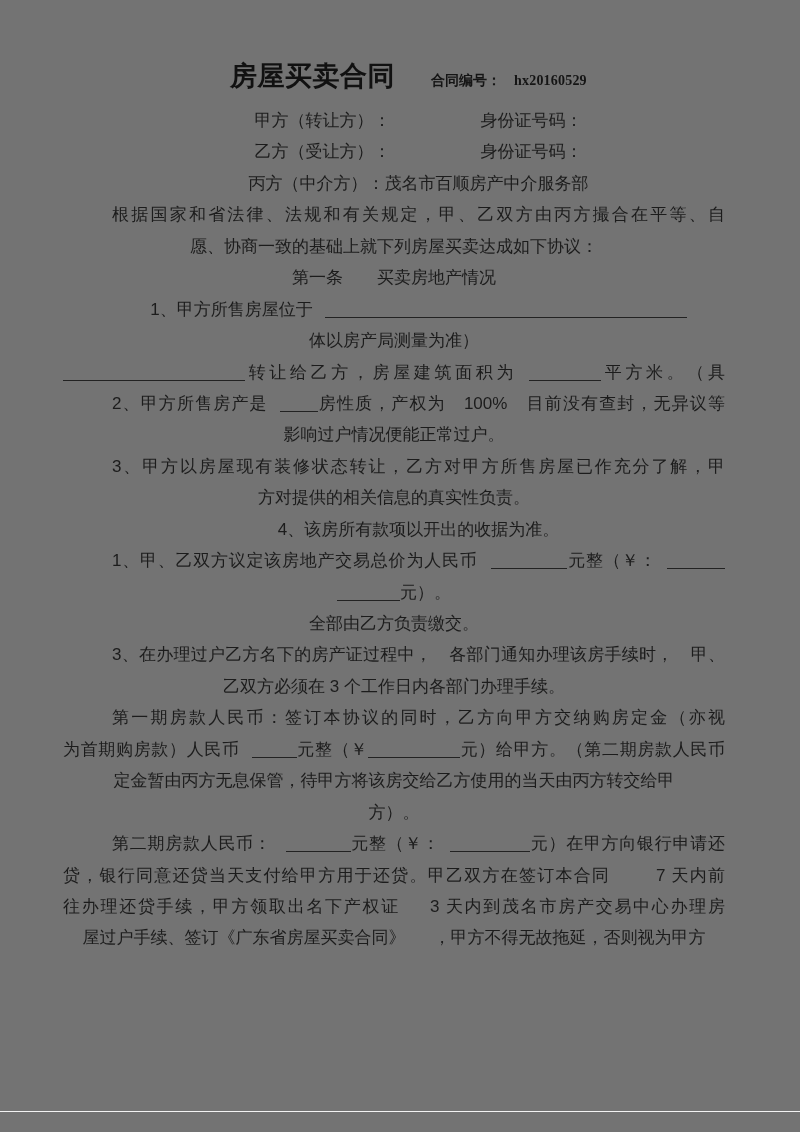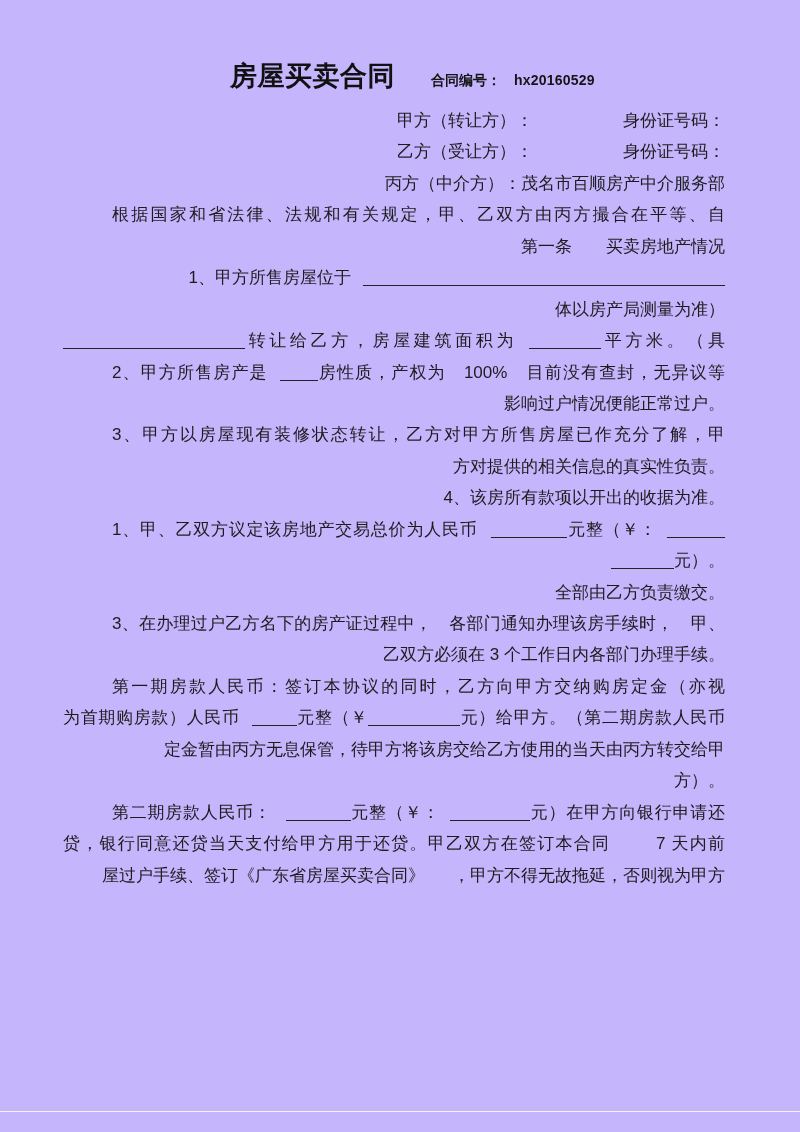--- a/index.html
+++ b/index.html
@@ -4,21 +4,21 @@
 <style>
   html, body { margin: 0; padding: 0; }
   body {
     width: 800px; height: 1132px;
     background: #ffffff;
     overflow: hidden;
     position: relative;
     font-family: "Liberation Sans", "DejaVu Sans", sans-serif;
     color: #1c1c1c;
   }
-  .page { position: absolute; inset: 0; background: #c4b5fd; }
+  .page { position: absolute; inset: 0; background: #737373; }
 
   
   .title-row {
     position: absolute;
     left: 230px; top: 58px;
     display: flex;
     align-items: baseline;
     white-space: nowrap;
   }
   .doc-title {
@@ -26,33 +26,34 @@
     font-weight: 700;
     letter-spacing: 0.5px;
     line-height: 36px;
     color: #111;
   }
   .contract-no {
     margin-left: 36px;
     font-size: 14px;
     font-weight: 700;
     color: #151515;
+    font-family: Liberation Serif, serif;
   }
   .contract-no .val { margin-left: 13px; letter-spacing: 0.2px; }
 
   
   .doc-body {
     position: absolute;
     left: 63px; top: 105px;
     width: 662px;
     font-size: 17px;
     line-height: 31.45px;
     color: #1c1c1c;
   }
-  .line { white-space: nowrap; height: 31.45px; text-align: right; }
+  .line { white-space: nowrap; height: 31.45px; text-align: center; }
   .line.indent { padding-left: 49px; }
   .line.center { padding-left: 0; }
   .line.justify {
     white-space: normal;
     text-align: justify;
     text-align-last: justify;
   }
   .blank {
     display: inline-block;
     height: 16px;
@@ -78,38 +79,40 @@
     <span class="contract-no">
       <span>合同编号：</span><span class="val">hx20160529</span>
     </span>
   </div>
 
   <div class="doc-body">
       <div class="line indent"><span>甲方（转让方）：</span><span class="gap" style="width: 90px;"></span><span>身份证号码：</span></div>
       <div class="line indent"><span>乙方（受让方）：</span><span class="gap" style="width: 90px;"></span><span>身份证号码：</span></div>
       <div class="line indent"><span>丙方（中介方）：茂名市百顺房产中介服务部</span></div>
       <div class="line indent justify"><span>根据国家和省法律、法规和有关规定，甲、乙双方由丙方撮合在平等、自</span></div>
+      <div class="line"><span>愿、协商一致的基础上就下列房屋买卖达成如下协议：</span></div>
       <div class="line center"><span>第一条　　买卖房地产情况</span></div>
       <div class="line indent"><span>1、甲方所售房屋位于</span><span class="gap" style="width: 12px;"></span><span class="blank" style="width: 362px;"></span></div>
       <div class="line"><span>体以房产局测量为准）</span></div>
       <div class="line justify"><span class="blank" style="width: 182px;"></span><span>转让给乙方，房屋建筑面积为</span><span class="gap" style="width: 12px;"></span><span class="blank" style="width: 72px;"></span><span>平方米。（具</span></div>
       <div class="line indent justify"><span>2、甲方所售房产是</span><span class="gap" style="width: 12px;"></span><span class="blank" style="width: 38px;"></span><span>房性质，产权为　100%　目前没有查封，无异议等</span></div>
       <div class="line"><span>影响过户情况便能正常过户。</span></div>
       <div class="line indent justify"><span>3、甲方以房屋现有装修状态转让，乙方对甲方所售房屋已作充分了解，甲</span></div>
       <div class="line"><span>方对提供的相关信息的真实性负责。</span></div>
       <div class="line indent"><span>4、该房所有款项以开出的收据为准。</span></div>
       <div class="line indent justify"><span>1、甲、乙双方议定该房地产交易总价为人民币</span><span class="gap" style="width: 14px;"></span><span class="blank" style="width: 76px;"></span><span>元整（￥：</span><span class="gap" style="width: 10px;"></span><span class="blank" style="width: 58px;"></span></div>
       <div class="line"><span class="blank" style="width: 63px;"></span><span>元）。</span></div>
       <div class="line"><span>全部由乙方负责缴交。</span></div>
       <div class="line indent justify"><span>3、在办理过户乙方名下的房产证过程中，　各部门通知办理该房手续时，　甲、</span></div>
       <div class="line"><span>乙双方必须在 3 个工作日内各部门办理手续。</span></div>
       <div class="line indent justify"><span>第一期房款人民币：签订本协议的同时，乙方向甲方交纳购房定金（亦视</span></div>
       <div class="line justify"><span>为首期购房款）人民币</span><span class="gap" style="width: 12px;"></span><span class="blank" style="width: 45px;"></span><span>元整（￥</span><span class="blank" style="width: 92px;"></span><span>元）给甲方。（第二期房款人民币</span></div>
       <div class="line"><span>定金暂由丙方无息保管，待甲方将该房交给乙方使用的当天由丙方转交给甲</span></div>
       <div class="line"><span>方）。</span></div>
       <div class="line indent justify"><span>第二期房款人民币：</span><span class="gap" style="width: 14px;"></span><span class="blank" style="width: 65px;"></span><span>元整（￥：</span><span class="gap" style="width: 10px;"></span><span class="blank" style="width: 80px;"></span><span>元）在甲方向银行申请还</span></div>
       <div class="line justify"><span>贷，银行同意还贷当天支付给甲方用于还贷。甲乙双方在签订本合同</span><span class="gap" style="width: 46px;"></span><span>7 天内前</span></div>
+      <div class="line justify"><span>往办理还贷手续，甲方领取出名下产权证</span><span class="gap" style="width: 30px;"></span><span>3 天内到茂名市房产交易中心办理房</span></div>
       <div class="line"><span>屋过户手续、签订《广东省房屋买卖合同》</span><span class="gap" style="width: 28px;"></span><span>，甲方不得无故拖延，否则视为甲方</span></div>
     </div>
 
   <div class="page-bottom-edge"></div>
 
 </div>
 
 </body></html>

